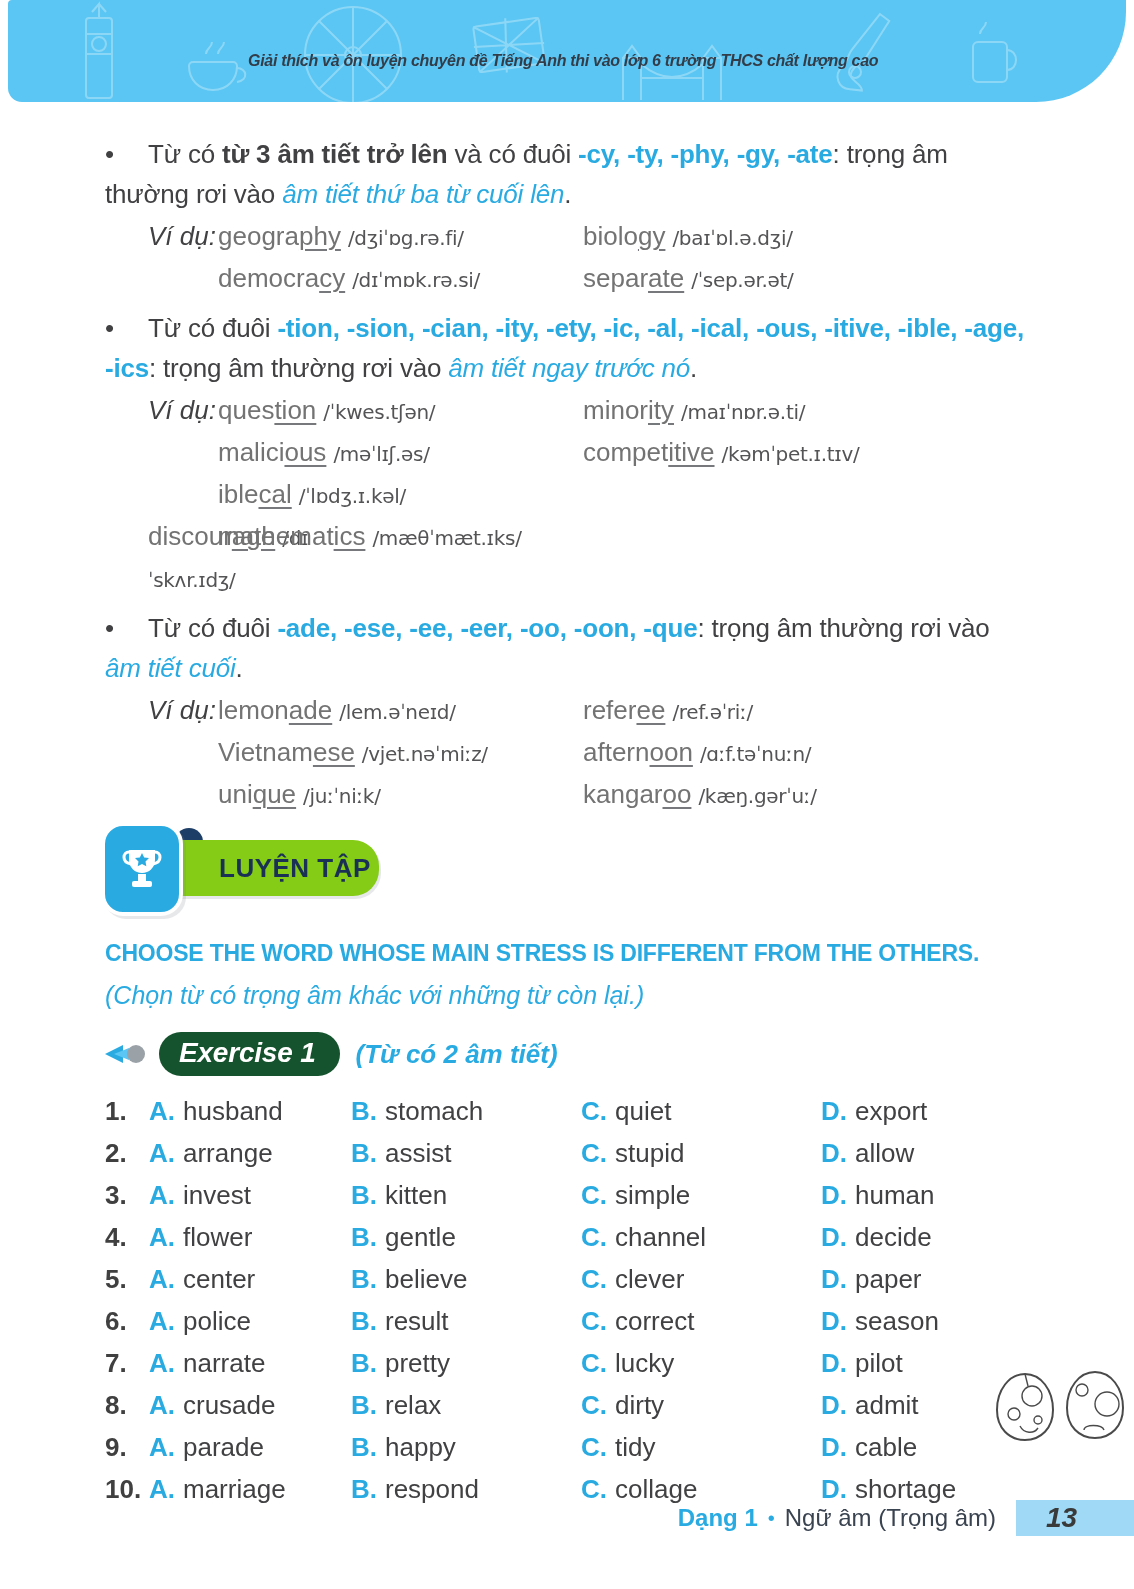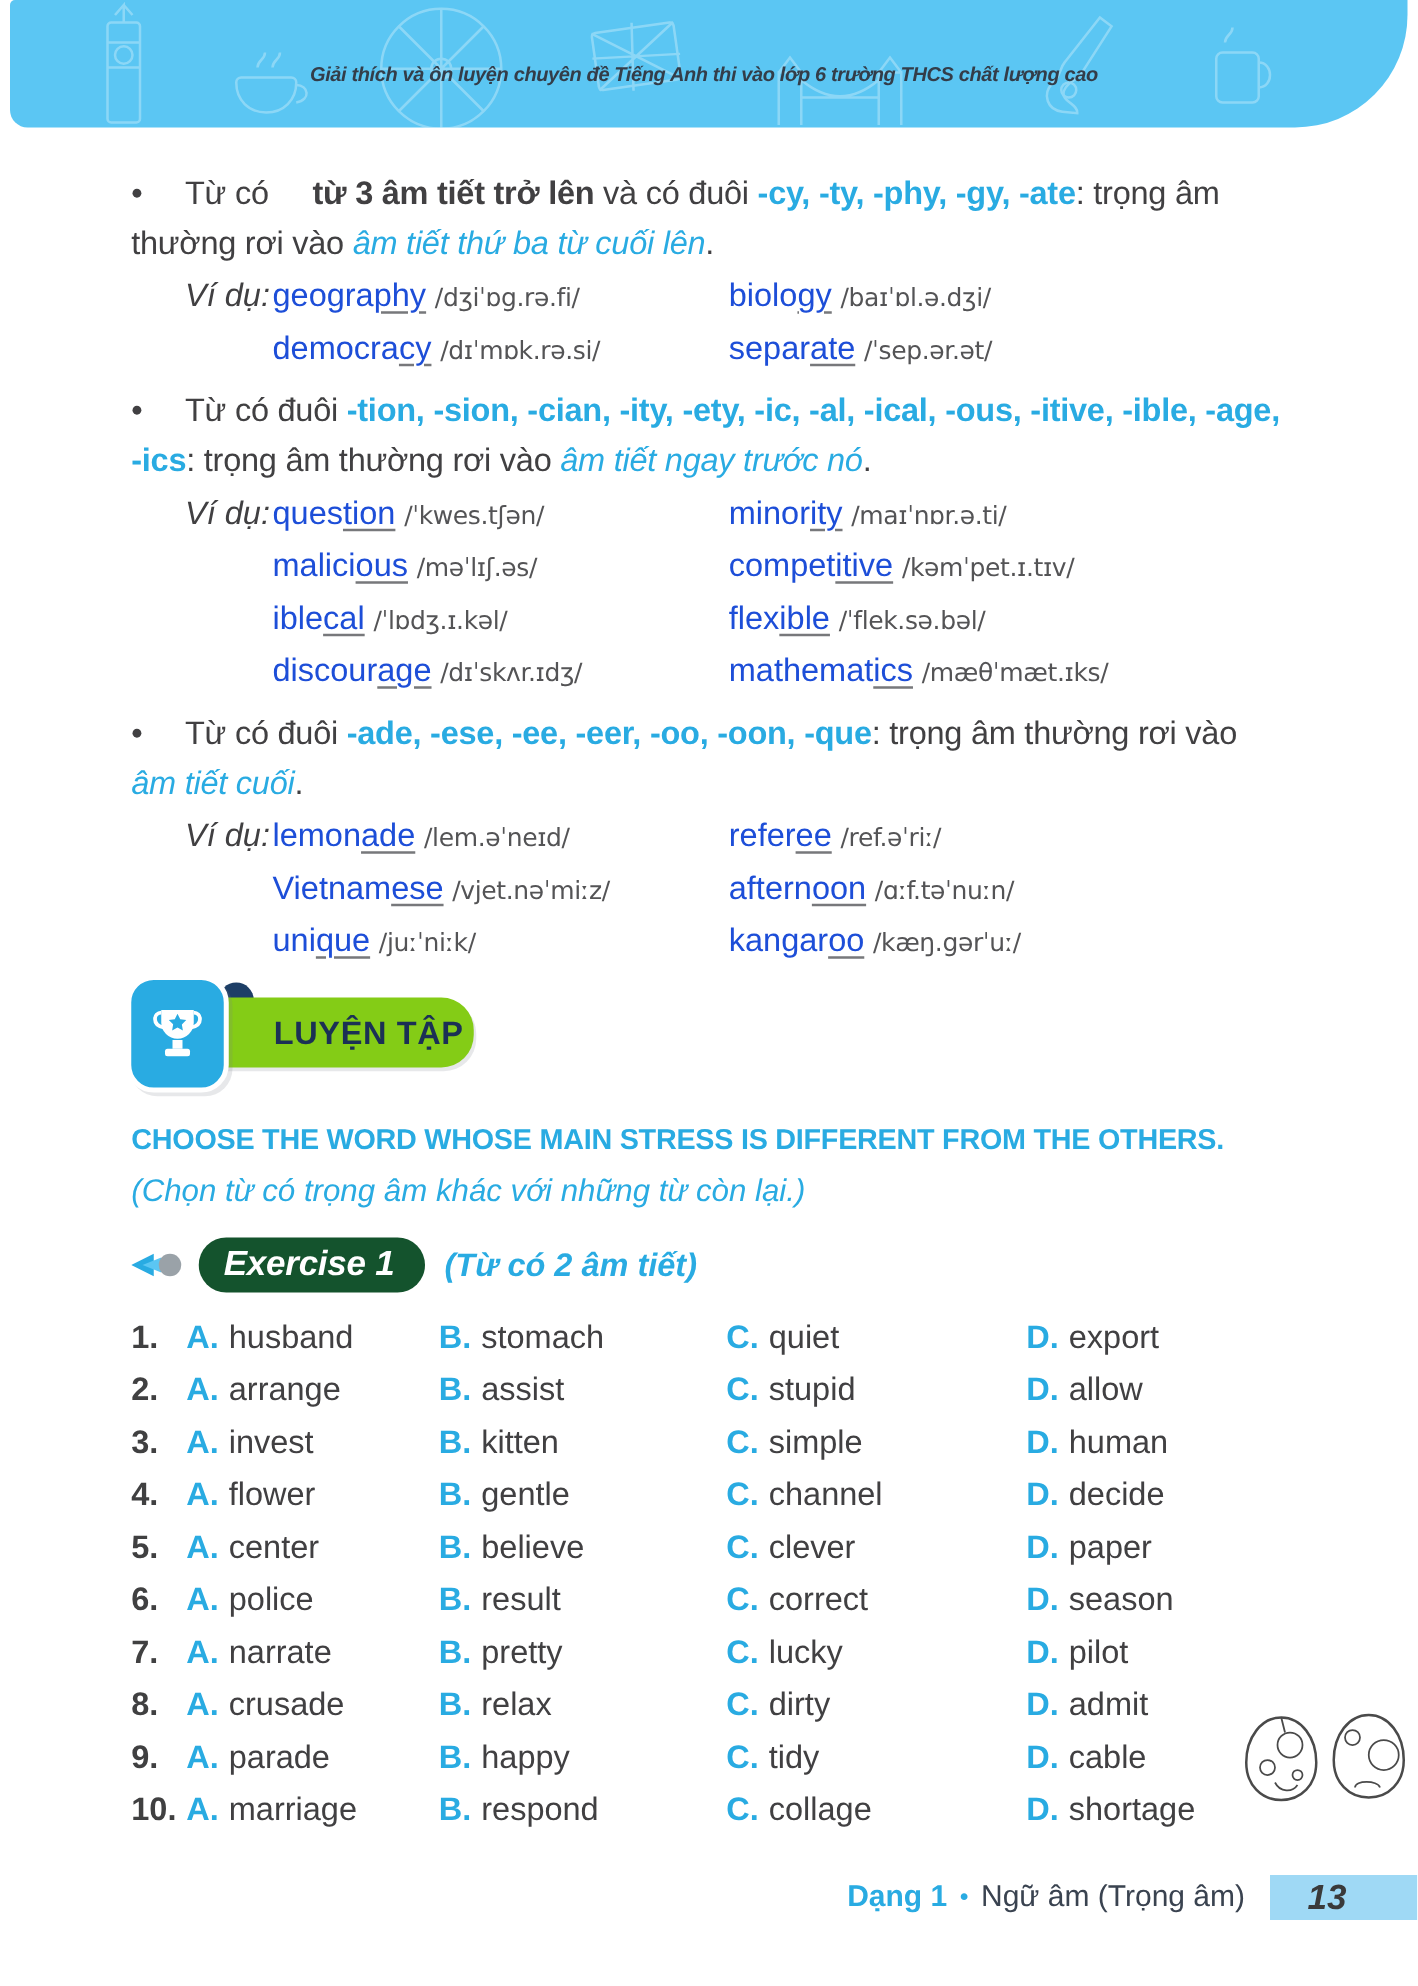--- a/index.html
+++ b/index.html
@@ -14,29 +14,29 @@
   }
   .header-doodles{position:absolute;left:0;top:0;width:100%;height:100%;opacity:.30;}
   .header-title{
     position:absolute;left:240px;top:52px;width:820px;
     font-size:16px;font-style:italic;font-weight:bold;color:#333d49;letter-spacing:-.3px;
   }
   
   .content{position:absolute;left:105px;top:134px;width:924px;}
   .rule{margin:0;font-size:26px;line-height:40px;color:#414042;letter-spacing:-.2px;}
   .bullet{display:inline-block;width:43px;color:#414042;}
-  .b{font-weight:bold;margin-left:28px;}
+  .b{font-weight:bold;}
   .accent{color:#29abe2;font-weight:bold;}
   .focus{color:#29abe2;font-style:italic;}
   .examples{
     display:grid;grid-template-columns:70px 365px 1fr;
     margin:2px 0 8px 43px;font-size:26px;line-height:40px;
   }
   .vi{font-style:italic;color:#414042;}
-  .word{color:#1d4ed8;}
+  .word{color:#737373;}
   .u{text-decoration:underline;text-underline-offset:4px;text-decoration-thickness:1.5px;text-decoration-color:#77787b;}
   .ipa{color:#545456;font-family:"DejaVu Sans",sans-serif;font-size:20px;margin-left:7px;letter-spacing:-.3px;}
   
   .badge{position:relative;height:102px;margin-top:4px;}
   .badge-curl{position:absolute;left:70px;top:4px;width:28px;height:16px;background:#1d3e66;border-radius:14px 14px 0 0;}
   .badge-ribbon{
     position:absolute;left:62px;top:16px;width:212px;height:56px;background:#84cc16;
     border-radius:8px 26px 26px 8px;display:flex;align-items:center;box-shadow:2px 3px 0 rgba(120,130,140,.18);
   }
   .badge-ribbon-label{margin-left:52px;font-size:26px;font-weight:bold;color:#1b3055;letter-spacing:.5px;}
@@ -140,21 +140,20 @@
 
     <div class="examples">
       <span class="vi">Ví dụ:</span>
       <span class="ex"><span class="word"><span>ques</span><span class="u">tion</span></span><span class="ipa">/ˈkwes.tʃən/</span></span>
       <span class="ex"><span class="word"><span>minor</span><span class="u">ity</span></span><span class="ipa">/maɪˈnɒr.ə.ti/</span></span>
       <span></span>
       <span class="ex"><span class="word"><span>malici</span><span class="u">ous</span></span><span class="ipa">/məˈlɪʃ.əs/</span></span>
       <span class="ex"><span class="word"><span>compet</span><span class="u">itive</span></span><span class="ipa">/kəmˈpet.ɪ.tɪv/</span></span>
       <span></span>
       <span class="ex"><span class="word"><span>ible</span><span class="u">cal</span></span><span class="ipa">/ˈlɒdʒ.ɪ.kəl/</span></span>
-      <span class="ex"><span class="word"><span>flex</span><span class="u">ible</span></span><span class="ipa">/ˈflek.sə.bəl/</span></span>
       <span></span>
       <span class="ex"><span class="word"><span>discour</span><span class="u">age</span></span><span class="ipa">/dɪˈskʌr.ɪdʒ/</span></span>
       <span class="ex"><span class="word"><span>mathemat</span><span class="u">ics</span></span><span class="ipa">/mæθˈmæt.ɪks/</span></span>
     </div>
 
     <p class="rule"><span class="bullet">•</span><span>Từ có đuôi </span><span class="accent">-ade, -ese, -ee, -eer, -oo, -oon, -que</span><span>: trọng âm thường rơi vào </span><span class="focus">âm tiết cuối</span><span>.</span></p>
 
     <div class="examples">
       <span class="vi">Ví dụ:</span>
       <span class="ex"><span class="word"><span>lemon</span><span class="u">ade</span></span><span class="ipa">/lem.əˈneɪd/</span></span>

